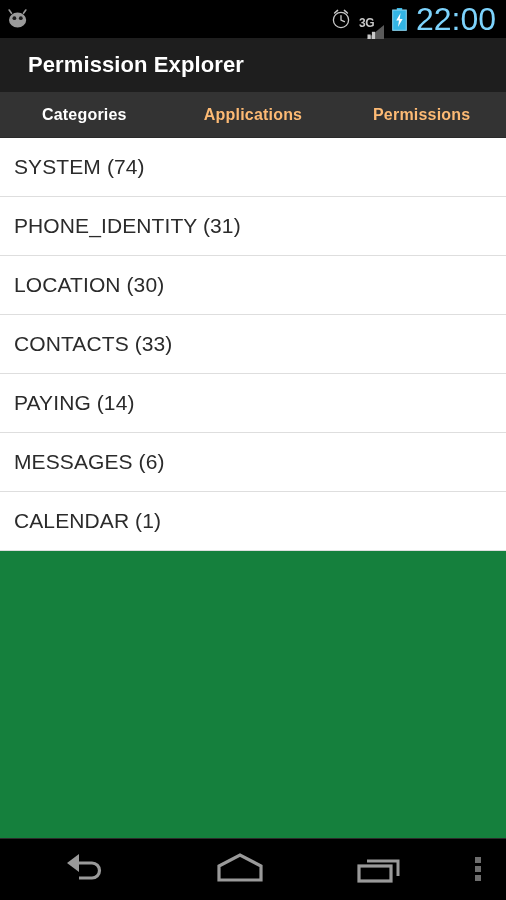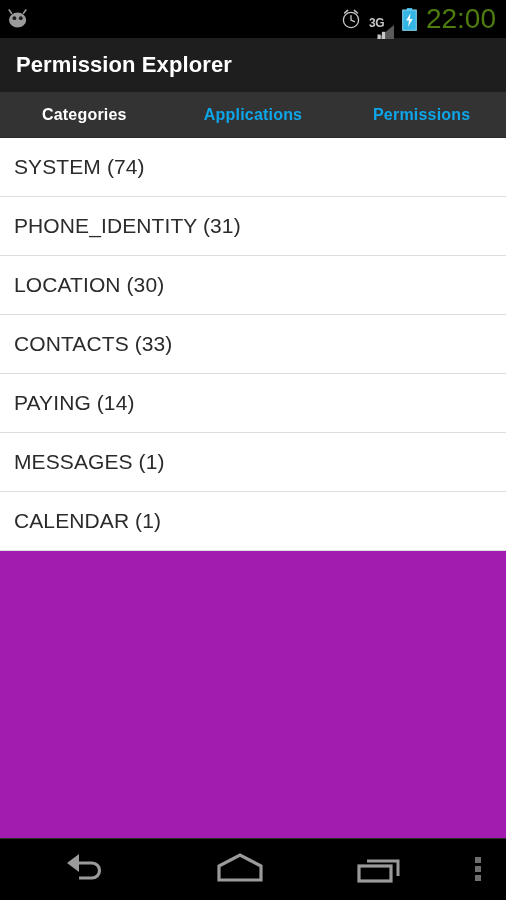--- a/index.html
+++ b/index.html
@@ -62,35 +62,35 @@
     letter-spacing: -0.3px;
     line-height: 12px;
   }
   .signal-bars {
     position: absolute;
     bottom: 2px;
     right: 0;
   }
   .battery-icon { display: block; }
   .clock {
-    color: #4d7c0f;
-    font-size: 28px;
+    color: #7dd3fc;
+    font-size: 32px;
     font-weight: normal;
     letter-spacing: 0px;
     line-height: 26px;
     padding-left: 2px;
   }
 
   
   .action-bar {
     height: 54px;
     background: #1e1e1e;
     display: flex;
     align-items: center;
-    padding-left: 16px;
+    padding-left: 28px;
     box-sizing: border-box;
     flex: 0 0 54px;
   }
   .app-title {
     color: #ffffff;
     font-size: 22px;
     font-weight: bold;
     letter-spacing: 0.1px;
   }
 
@@ -104,31 +104,31 @@
     border-bottom: 1px solid #2a2a2a;
     box-sizing: border-box;
   }
   .tab {
     flex: 1 1 0;
     display: flex;
     align-items: center;
     justify-content: center;
     font-size: 16px;
     font-weight: bold;
-    color: #0ea5e9;
+    color: #fdba74;
     letter-spacing: 0.2px;
     position: relative;
     box-sizing: border-box;
   }
   .tab.active { color: #ffffff; }
 
   
   .list {
     flex: 1 1 auto;
-    background: #a21caf;
+    background: #15803d;
     overflow: hidden;
   }
   .list-item {
     height: 59px;
     display: flex;
     align-items: center;
     padding-left: 14px;
     box-sizing: border-box;
     border-bottom: 1px solid #dedede;
     background: #ffffff;
@@ -238,21 +238,21 @@
     <div class="list-item">
       <span class="list-item-label">LOCATION (30)</span>
     </div>
     <div class="list-item">
       <span class="list-item-label">CONTACTS (33)</span>
     </div>
     <div class="list-item">
       <span class="list-item-label">PAYING (14)</span>
     </div>
     <div class="list-item">
-      <span class="list-item-label">MESSAGES (1)</span>
+      <span class="list-item-label">MESSAGES (6)</span>
     </div>
     <div class="list-item">
       <span class="list-item-label">CALENDAR (1)</span>
     </div>
   </div>
 
   <div class="nav-bar">
     <div class="nav-btn nav-back">
       <span>
         <svg width="52" height="34" viewBox="0 0 52 34">

